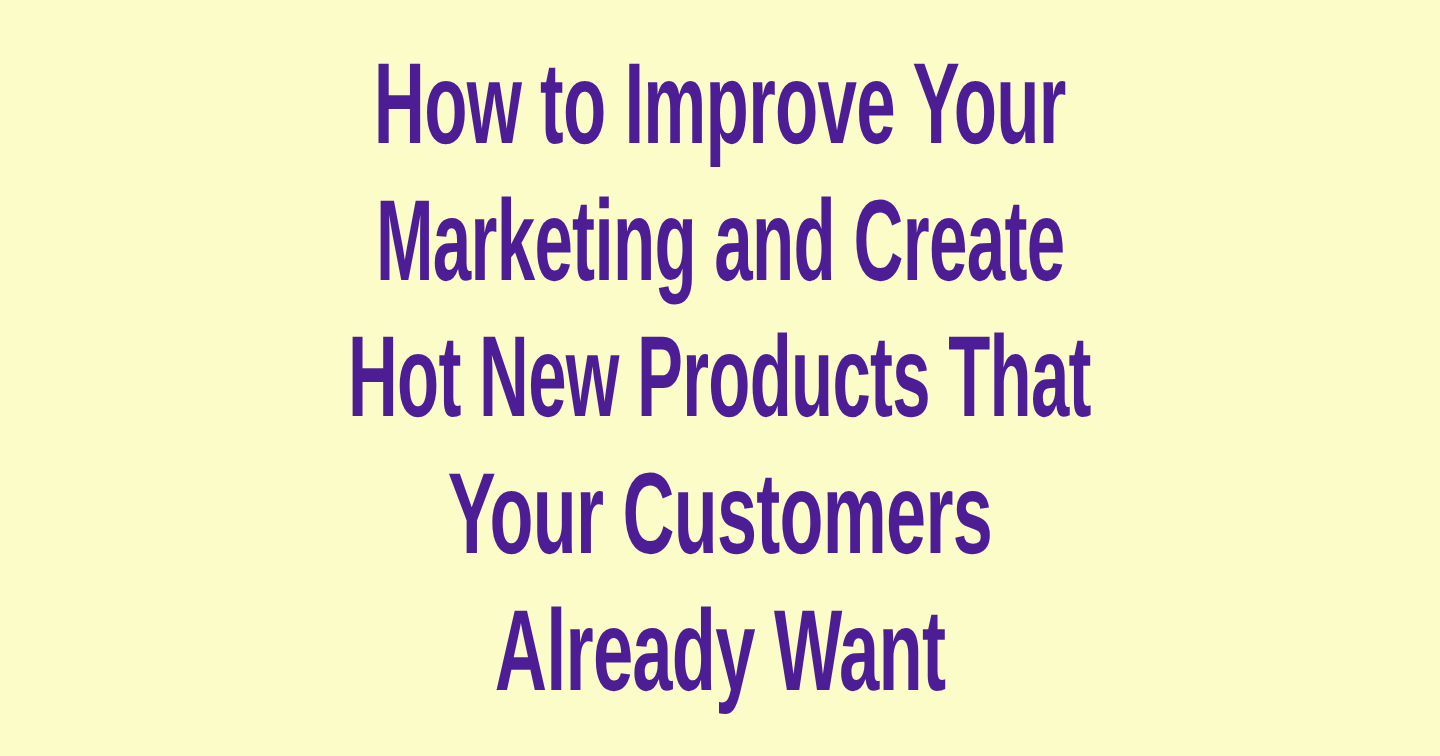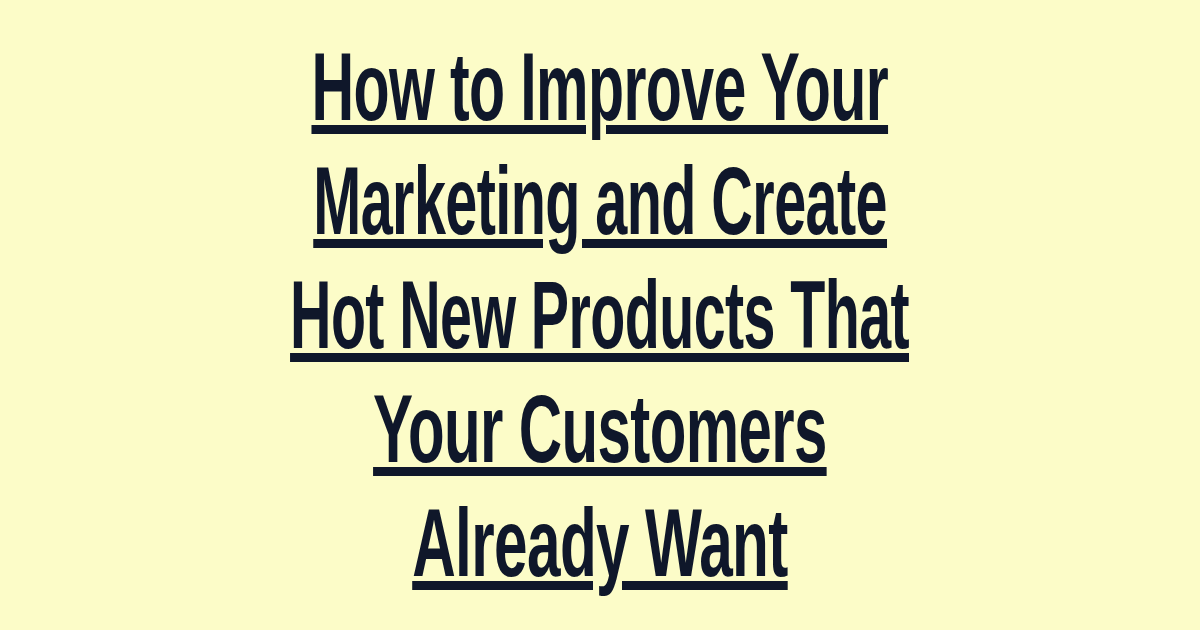--- a/index.html
+++ b/index.html
@@ -61,21 +61,21 @@
   .headline-line.l2 { transform: scaleX(0.600); }
   .headline-line.l3 { transform: scaleX(0.598); }
   .headline-line.l4 { transform: scaleX(0.625); }
   .headline-line.l5 { transform: scaleX(0.628); }
 </style>
 </head>
 <body>
 
 <div id="title-card" style="background: rgb(252, 252, 200);">
 
-  <h1 id="headline" style="color: #0f172a; text-align: center; text-decoration: underline;">
+  <h1 id="headline" style="color: #4c1d95; text-align: center;">
 
     <span class="headline-line l1">How to Improve Your</span>
 
     <span class="headline-line l2">Marketing and Create</span>
 
     <span class="headline-line l3">Hot New Products That</span>
 
     <span class="headline-line l4">Your Customers</span>
 
     <span class="headline-line l5">Already Want</span>

